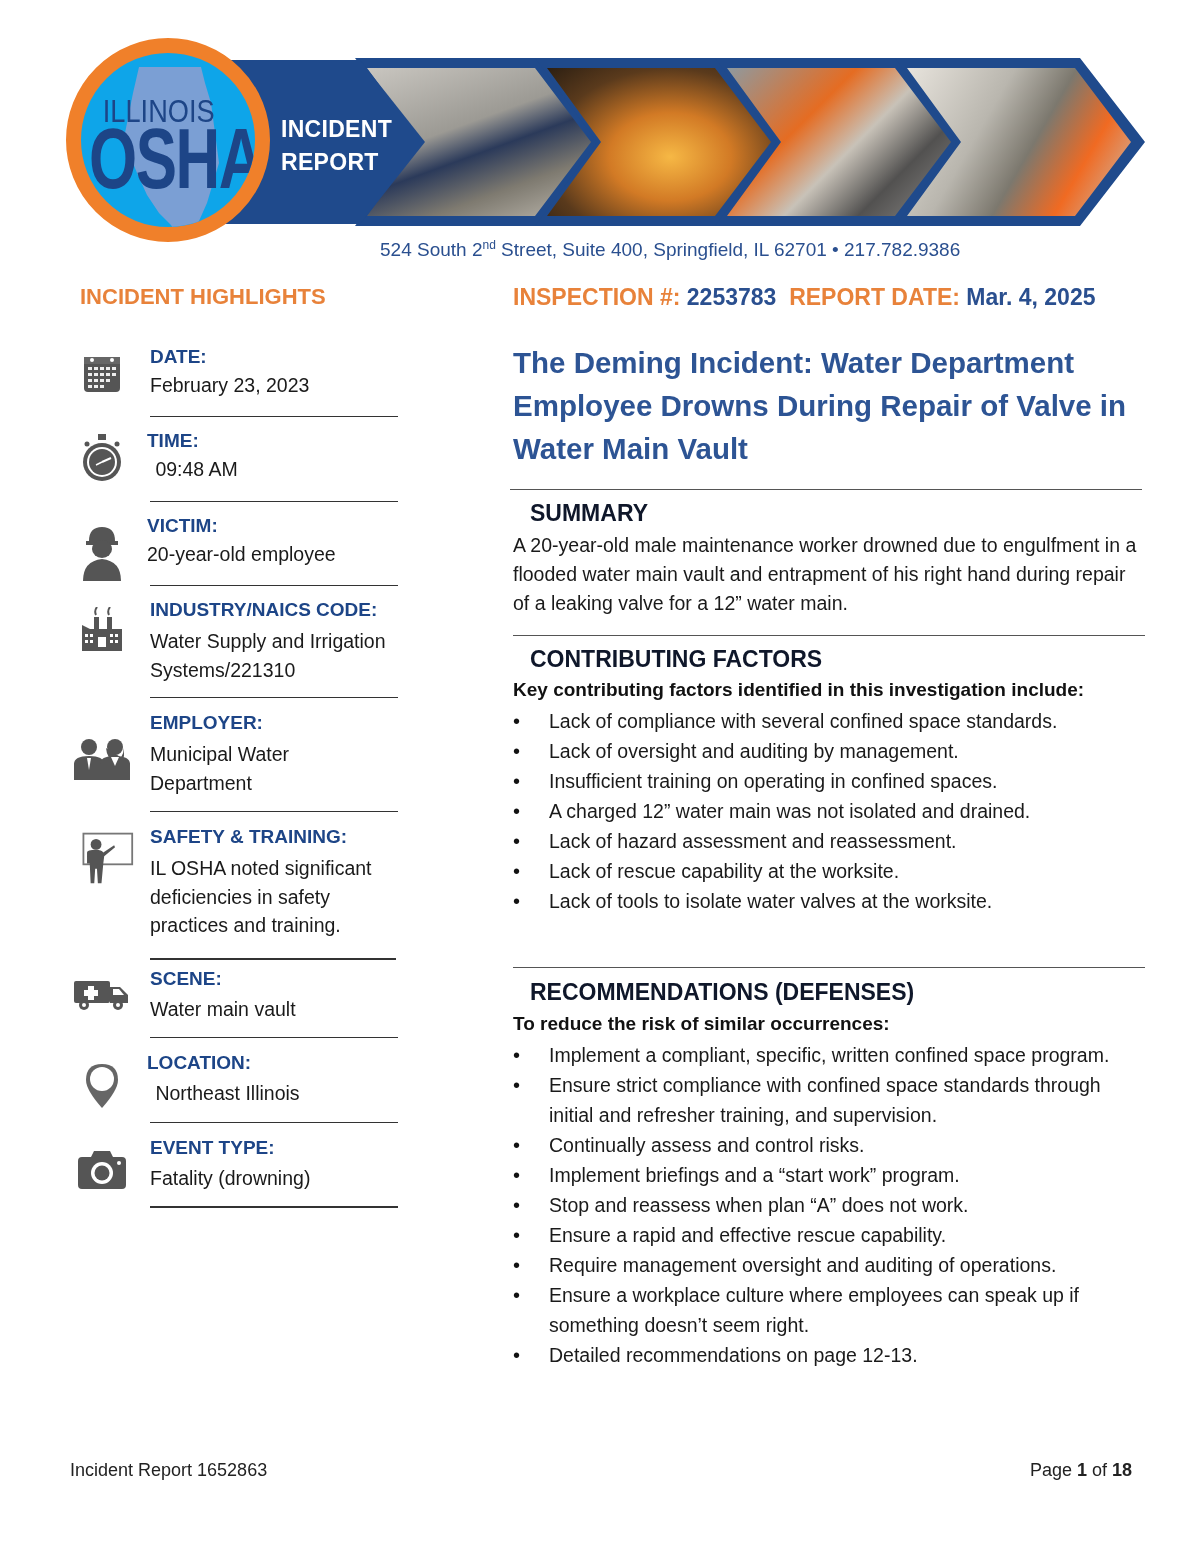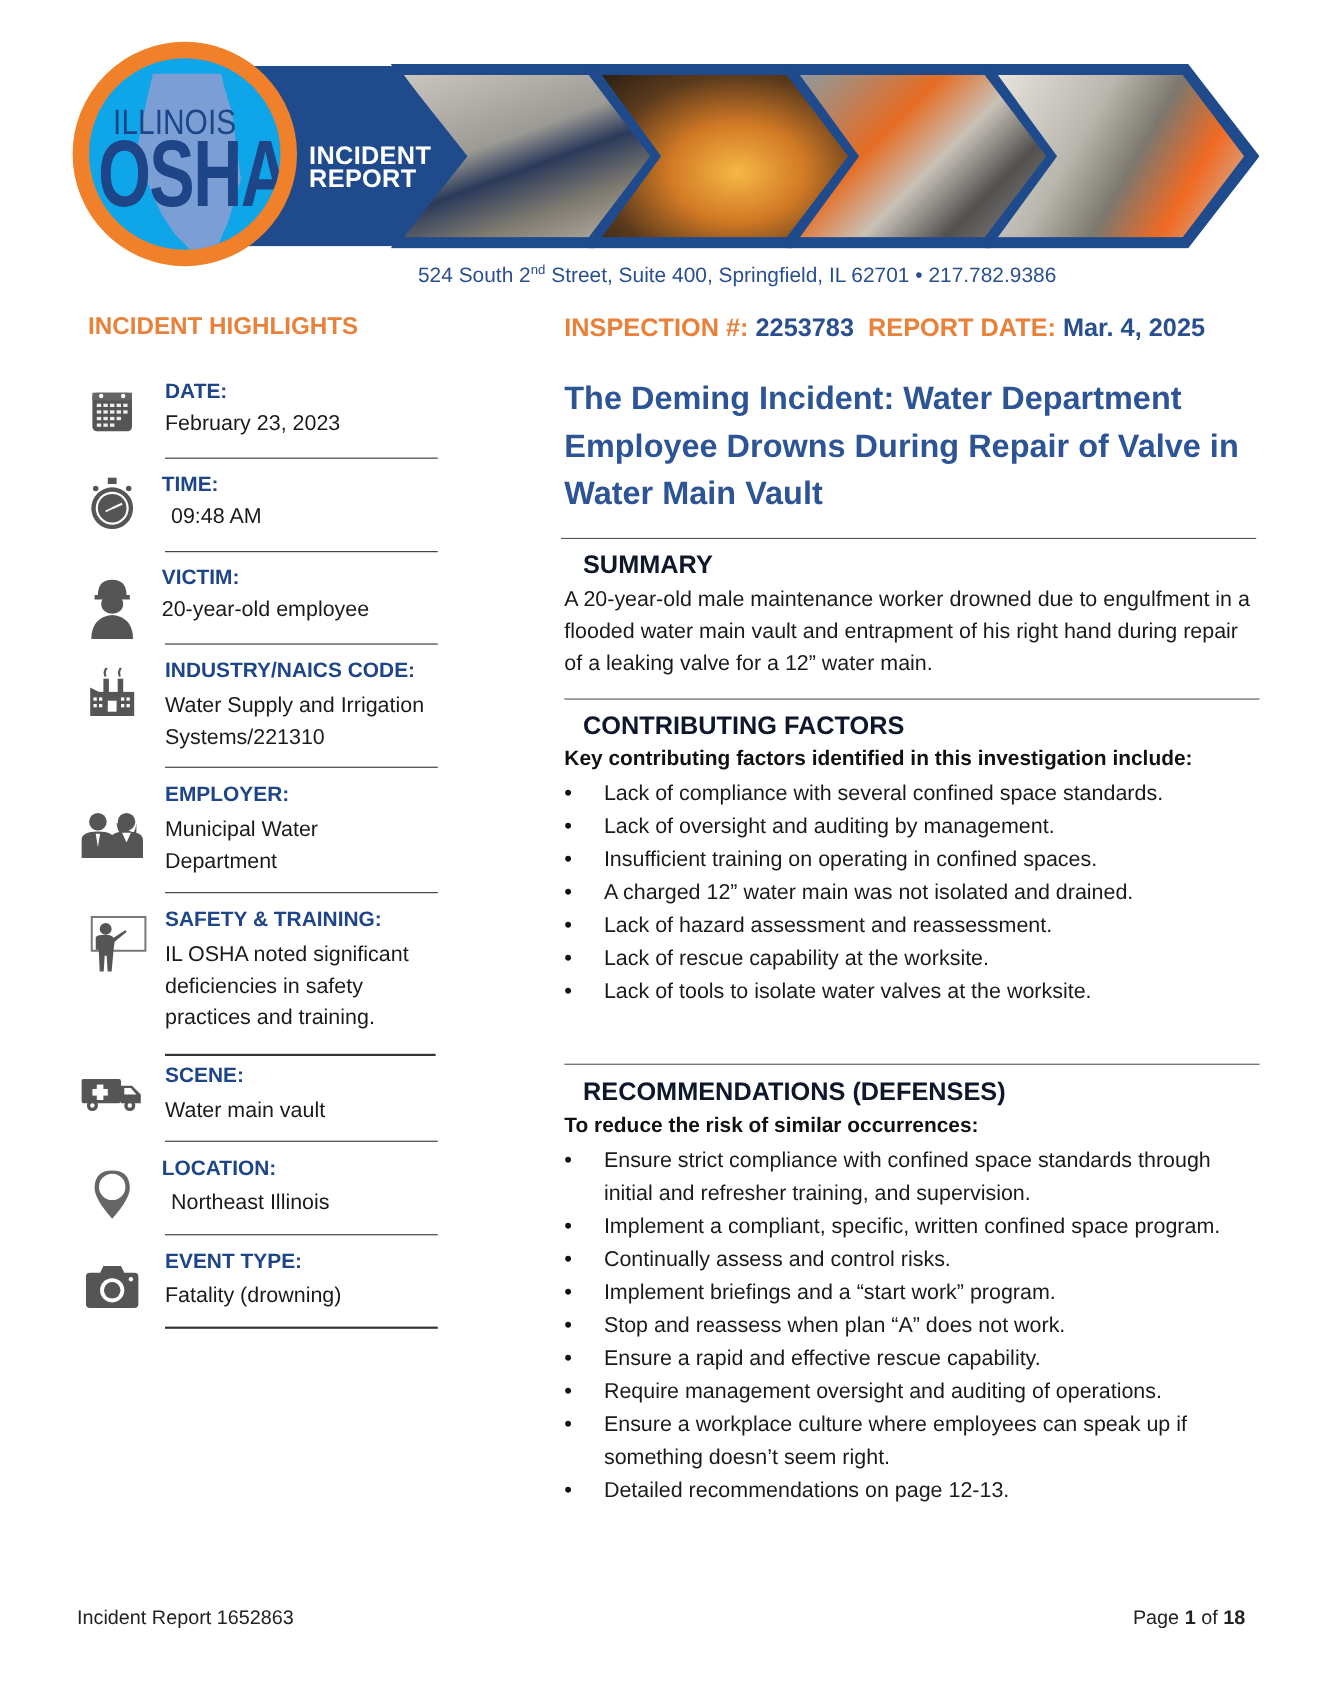--- a/index.html
+++ b/index.html
@@ -24,21 +24,21 @@
     font-family: "Liberation Sans", sans-serif; font-weight: bold; font-size: 86px; line-height: 86px;
     color: #1d4587; transform: scaleX(0.72); transform-origin: left; letter-spacing: -2px;
   }
   .title-band {
     position: absolute; left: 190px; top: 60px; width: 240px; height: 164px; background: #1f4a8c; z-index: 2;
     clip-path: polygon(0 0, 170px 0, 235px 82px, 170px 164px, 0 164px);
   }
   .title-band .t1, .title-band .t2 {
     position: absolute; left: 91px; color: #ffffff; font-weight: bold; font-size: 23px; letter-spacing: 0.3px;
   }
-  .title-band .t1 { top: 68px; text-align: right; }
+  .title-band .t1 { top: 56px; text-align: right; }
   .title-band .t2 { top: 89px; }
   .chev-row { position: absolute; left: 355px; top: 58px; height: 168px; z-index: 1; }
   .chev {
     position: absolute; top: 0; width: 250px; height: 168px; background: #1f4a8c;
     clip-path: polygon(0 0, 185px 0, 250px 84px, 185px 168px, 0 168px, 62px 84px);
   }
   .chev .photo {
     position: absolute; left: 12px; top: 10px; width: 224px; height: 148px;
     clip-path: polygon(0 0, 168px 0, 224px 74px, 168px 148px, 0 148px, 54px 74px);
   }
@@ -320,22 +320,22 @@
     <li>Lack of hazard assessment and reassessment.</li>
     <li>Lack of rescue capability at the worksite.</li>
     <li>Lack of tools to isolate water valves at the worksite.</li>
   </ul>
 
   <div class="rule" style="left:0; top:683px; width:632px;"></div>
 
   <div class="sec-h" style="top:695px;">RECOMMENDATIONS (DEFENSES)</div>
   <div class="lead" style="top:729px;">To reduce the risk of similar occurrences:</div>
   <ul class="bul" style="top:756px; width:600px;">
+    <li>Implement a compliant, specific, written confined space program.</li>
     <li>Ensure strict compliance with confined space standards through initial and refresher training, and supervision.</li>
-    <li>Implement a compliant, specific, written confined space program.</li>
     <li>Continually assess and control risks.</li>
     <li>Implement briefings and a “start work” program.</li>
     <li>Stop and reassess when plan “A” does not work.</li>
     <li>Ensure a rapid and effective rescue capability.</li>
     <li>Require management oversight and auditing of operations.</li>
     <li>Ensure a workplace culture where employees can speak up if something doesn’t seem right.</li>
     <li>Detailed recommendations on page 12-13.</li>
   </ul>
 </div>
 

